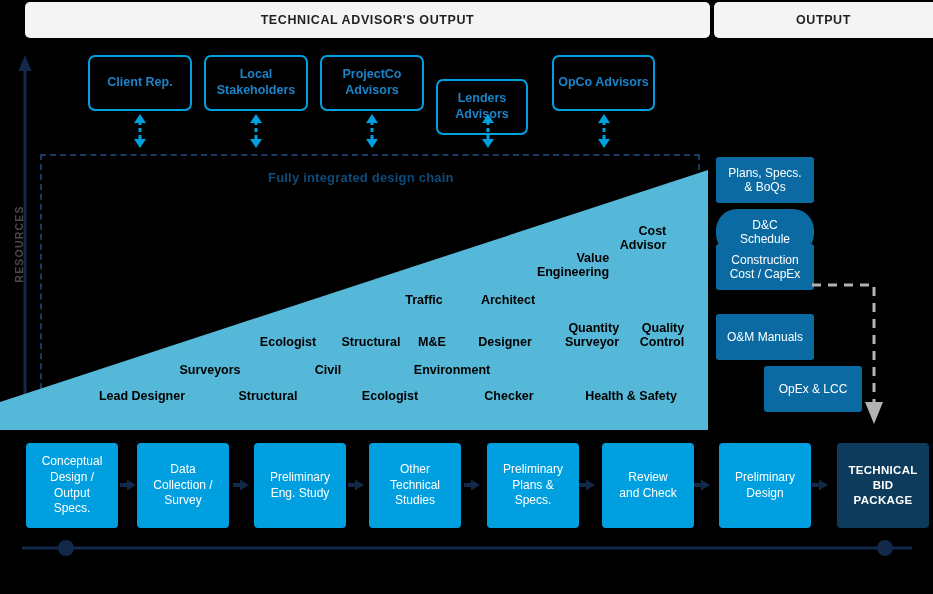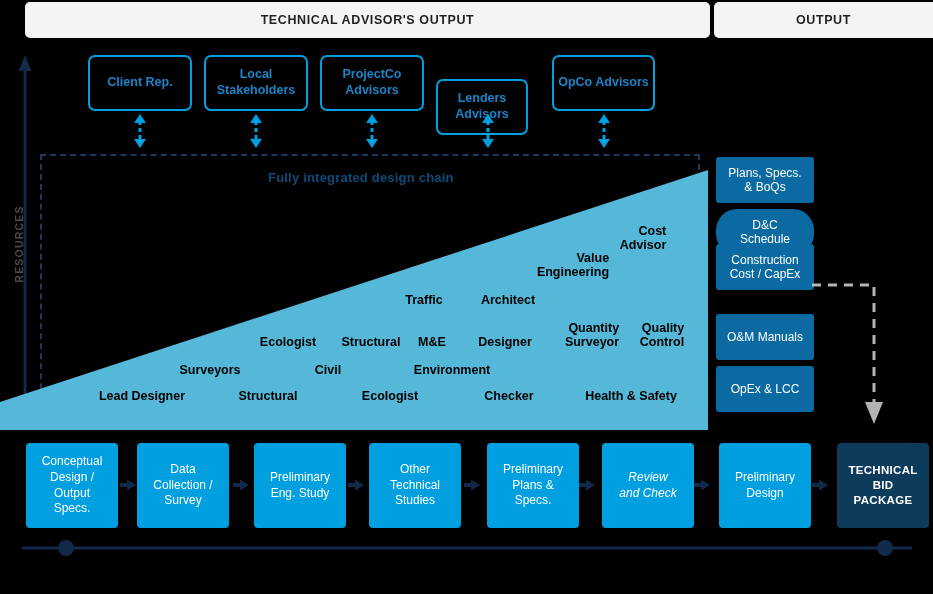--- a/index.html
+++ b/index.html
@@ -264,35 +264,35 @@
       <div class="discipline" style="left: 508px; top: 293px;">Architect</div>
       <div class="discipline" style="left: 573px; top: 251px;">Value<br>Engineering</div>
       <div class="discipline" style="left: 643px; top: 224px;">Cost<br>Advisor</div>
     </div>
 
   <div id="outputs-layer">
       <div class="output-box" style="top: 157px;">Plans, Specs.<br>&amp; BoQs</div>
       <div class="output-box" style="top: 209px; border-radius: 21px;">D&amp;C<br>Schedule</div>
       <div class="output-box" style="top: 244px;">Construction<br>Cost / CapEx</div>
       <div class="output-box" style="top: 314px;">O&amp;M Manuals</div>
-      <div class="output-box" style="top: 366px;">OpEx &amp; LCC</div>
+      <div class="output-box" style="top: 366px; margin-left: 48px;">OpEx &amp; LCC</div>
     </div>
 
   <svg id="capex-connector" viewBox="0 0 80 155">
     <path d="M0,13 L62,13 L62,132" fill="none" stroke="#b3b3b3" stroke-width="3" stroke-dasharray="9 7"></path>
     <polygon points="62,152 53,130 71,130" fill="#b3b3b3"></polygon>
   </svg>
 
   <div id="process-layer">
       <div class="process-box" style="left: 26px;">Conceptual<br>Design /<br>Output<br>Specs.</div>
       <div class="process-box" style="left: 137px;">Data<br>Collection /<br>Survey</div>
       <div class="process-box" style="left: 254px;">Preliminary<br>Eng. Study</div>
       <div class="process-box" style="left: 369px;">Other<br>Technical<br>Studies</div>
       <div class="process-box" style="left: 487px;">Preliminary<br>Plans &amp;<br>Specs.</div>
-      <div class="process-box" style="left: 602px; font-style: italic;">Review<br>and Check</div>
+      <div class="process-box" style="left: 602px;">Review<br>and Check</div>
       <div class="process-box" style="left: 719px;">Preliminary<br>Design</div>
       <div class="process-box final" style="left: 837px;">TECHNICAL<br>BID<br>PACKAGE</div>
     </div>
   <div id="flow-arrows-layer">
       <svg class="flow-arrow" viewBox="0 0 16 14" style="left: 120px;">
         <line x1="0" y1="7" x2="9" y2="7" stroke="#12294a" stroke-width="4"></line>
         <polygon points="16,7 7,1.5 7,12.5" fill="#12294a"></polygon>
       </svg>
       <svg class="flow-arrow" viewBox="0 0 16 14" style="left: 233px;">
         <line x1="0" y1="7" x2="9" y2="7" stroke="#12294a" stroke-width="4"></line>

